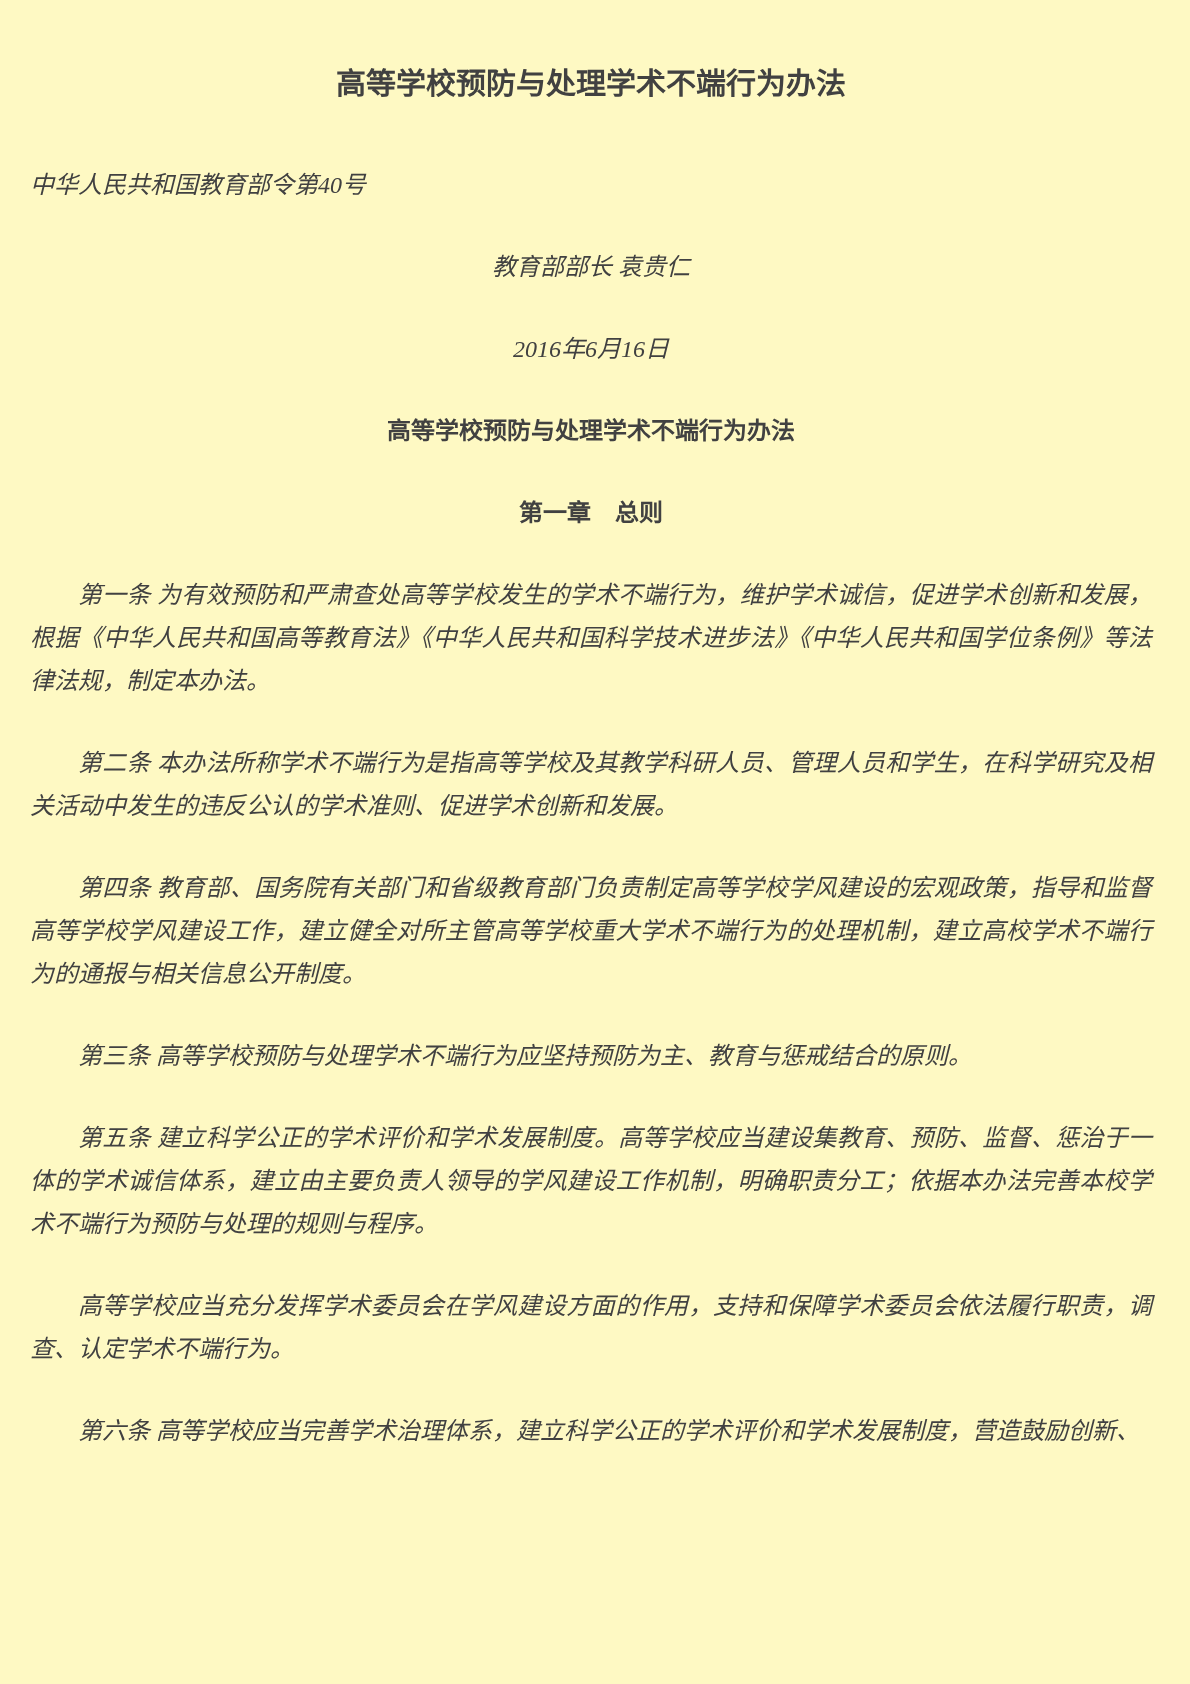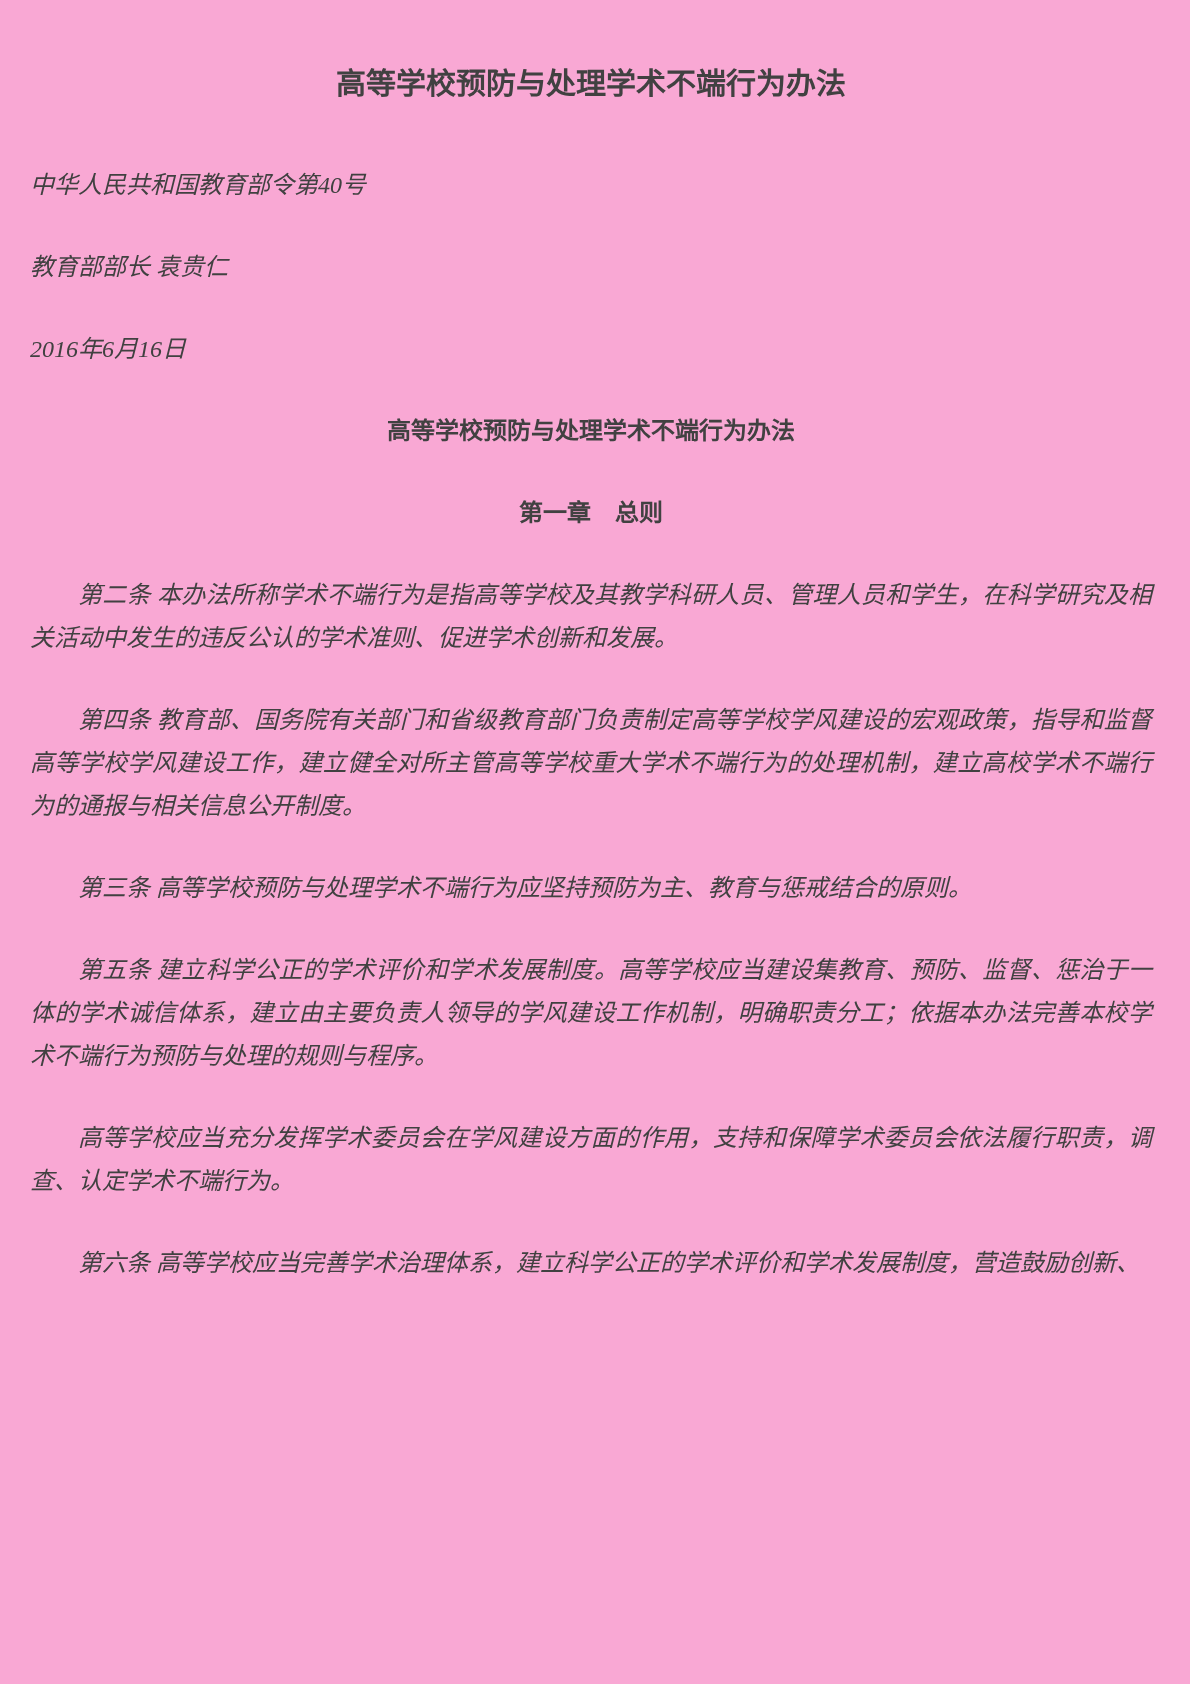--- a/index.html
+++ b/index.html
@@ -14,21 +14,21 @@
   }
   .doc {
     box-sizing: border-box;
     width: 1190px;
     height: 1684px;
     padding: 62px 38px 16px 30px;
     font-family: "Liberation Serif", "DejaVu Serif", serif;
     font-size: 24px;
     line-height: 43px;
     color: #414141;
-    background: #f9a8d4;
+    background: #fef9c3;
   }
   .doc h1 {
     font-size: 30px;
     line-height: 44px;
     font-weight: bold;
     text-align: center;
     margin: 0 0 58px 0;
   }
   .doc h2, .doc h3 {
     font-size: 24px;
@@ -36,41 +36,42 @@
     font-weight: bold;
     text-align: center;
     margin: 0 0 39px 0;
   }
   .doc p {
     margin: 0 0 39px 0;
     text-align: justify;
     font-style: italic;
   }
   .doc p.indent { text-indent: 2em; }
-  .doc p.right  { text-align: left; }
+  .doc p.right  { text-align: center; }
   .doc p.left   { text-align: left; }
 </style>
 </head>
 <body>
 
 <div class="doc">
 
   <h1>高等学校预防与处理学术不端行为办法</h1>
 
   <p class="left">中华人民共和国教育部令第40号</p>
 
 
   <p class="right">教育部部长 袁贵仁</p>
 
   <p class="right">2016年6月16日</p>
 
   <h2>高等学校预防与处理学术不端行为办法</h2>
 
   <h3>第一章　总则</h3>
 
+  <p class="indent">第一条 为有效预防和严肃查处高等学校发生的学术不端行为，维护学术诚信，促进学术创新和发展，根据《中华人民共和国高等教育法》《中华人民共和国科学技术进步法》《中华人民共和国学位条例》等法律法规，制定本办法。</p>
 
   <p class="indent">第二条 本办法所称学术不端行为是指高等学校及其教学科研人员、管理人员和学生，在科学研究及相关活动中发生的违反公认的学术准则、促进学术创新和发展。</p>
 
   <p class="indent">第四条 教育部、国务院有关部门和省级教育部门负责制定高等学校学风建设的宏观政策，指导和监督高等学校学风建设工作，建立健全对所主管高等学校重大学术不端行为的处理机制，建立高校学术不端行为的通报与相关信息公开制度。</p>
 
   <p class="indent">第三条 高等学校预防与处理学术不端行为应坚持预防为主、教育与惩戒结合的原则。</p>
 
   <p class="indent">第五条 建立科学公正的学术评价和学术发展制度。高等学校应当建设集教育、预防、监督、惩治于一体的学术诚信体系，建立由主要负责人领导的学风建设工作机制，明确职责分工；依据本办法完善本校学术不端行为预防与处理的规则与程序。</p>
 
   <p class="indent">高等学校应当充分发挥学术委员会在学风建设方面的作用，支持和保障学术委员会依法履行职责，调查、认定学术不端行为。</p>

